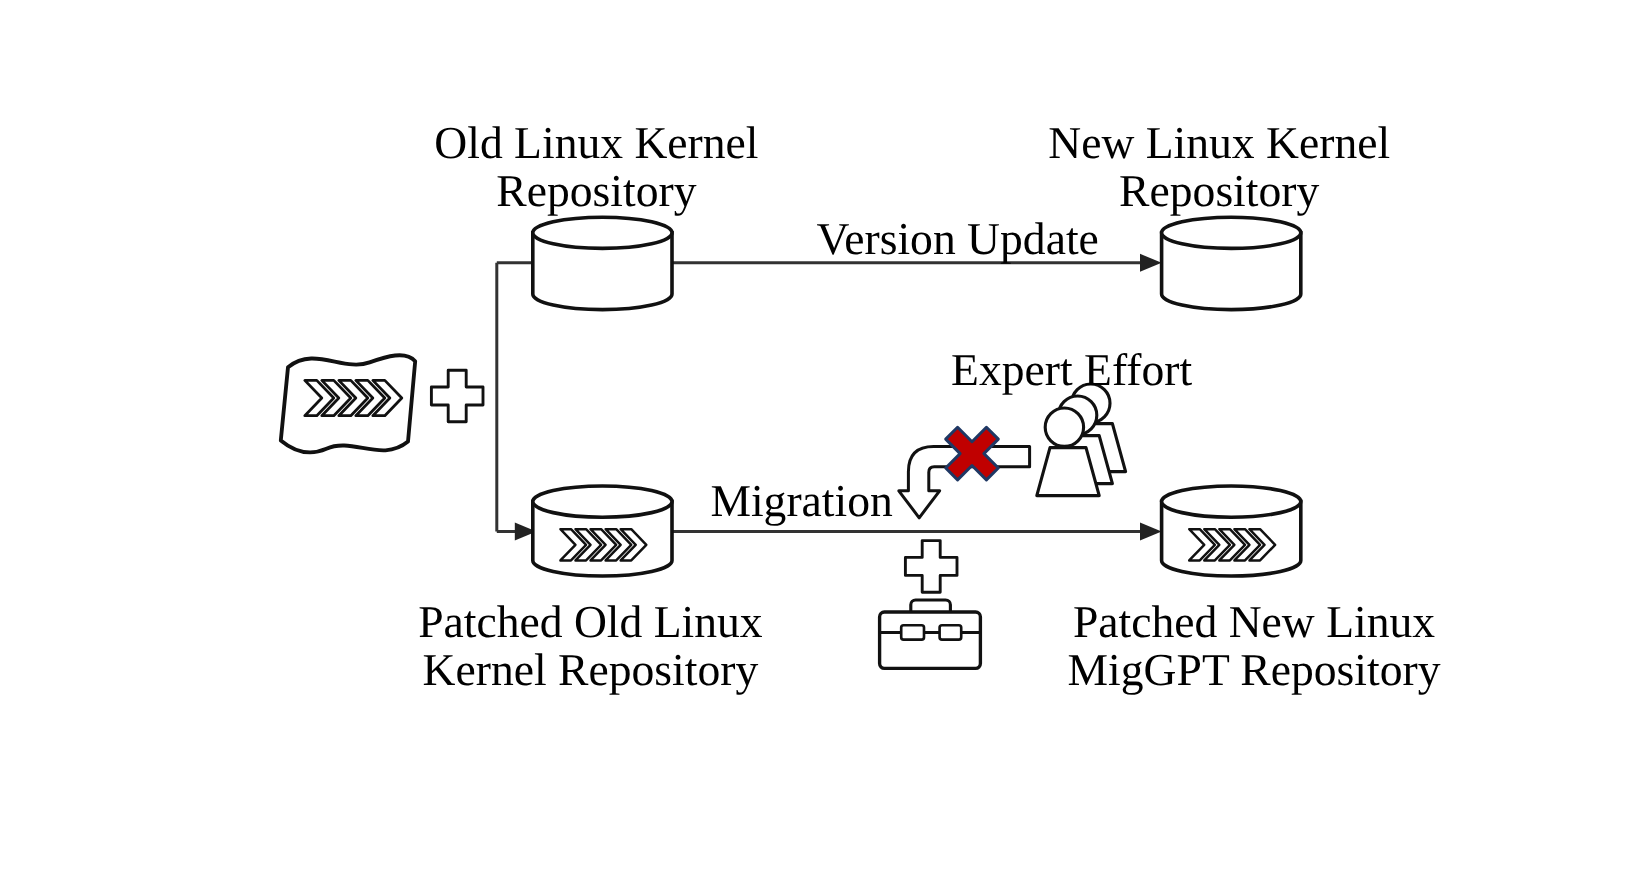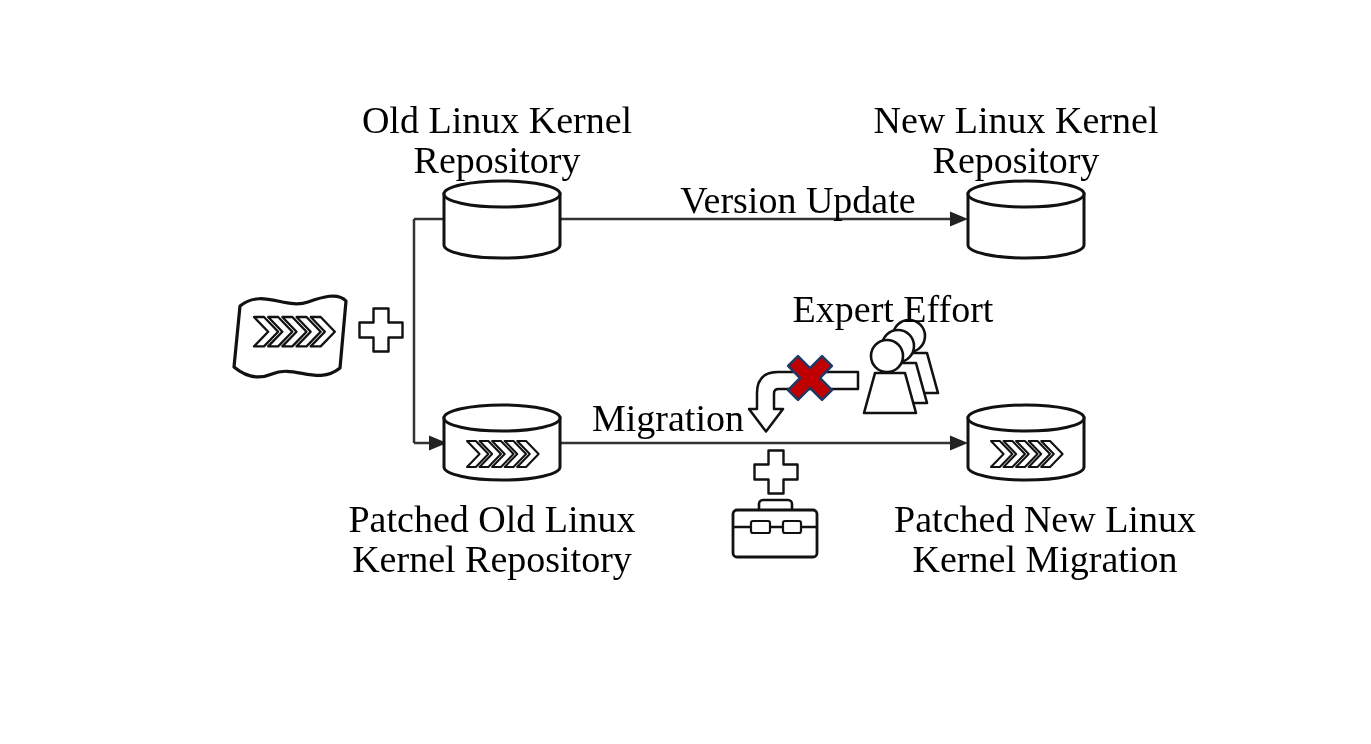--- a/index.html
+++ b/index.html
@@ -113,15 +113,15 @@
   <div class="label" style="left:497px;top:100px;">Old Linux Kernel
 Repository</div>
   <div class="label" style="left:1016px;top:100px;">New Linux Kernel
 Repository</div>
   <div class="label" style="left:762px;top:180px;margin-left:36px;">Version Update</div>
   <div class="label" style="left:893px;top:289px;">Expert Effort</div>
   <div class="label" style="left:668px;top:398px;">Migration</div>
   <div class="label" style="left:492px;top:499px;">Patched Old Linux
 Kernel Repository</div>
   <div class="label" style="left:1045px;top:499px;">Patched New Linux
-Kernel Migration</div>
+MigGPT Repository</div>
 
 </div>
 
 </body></html>

